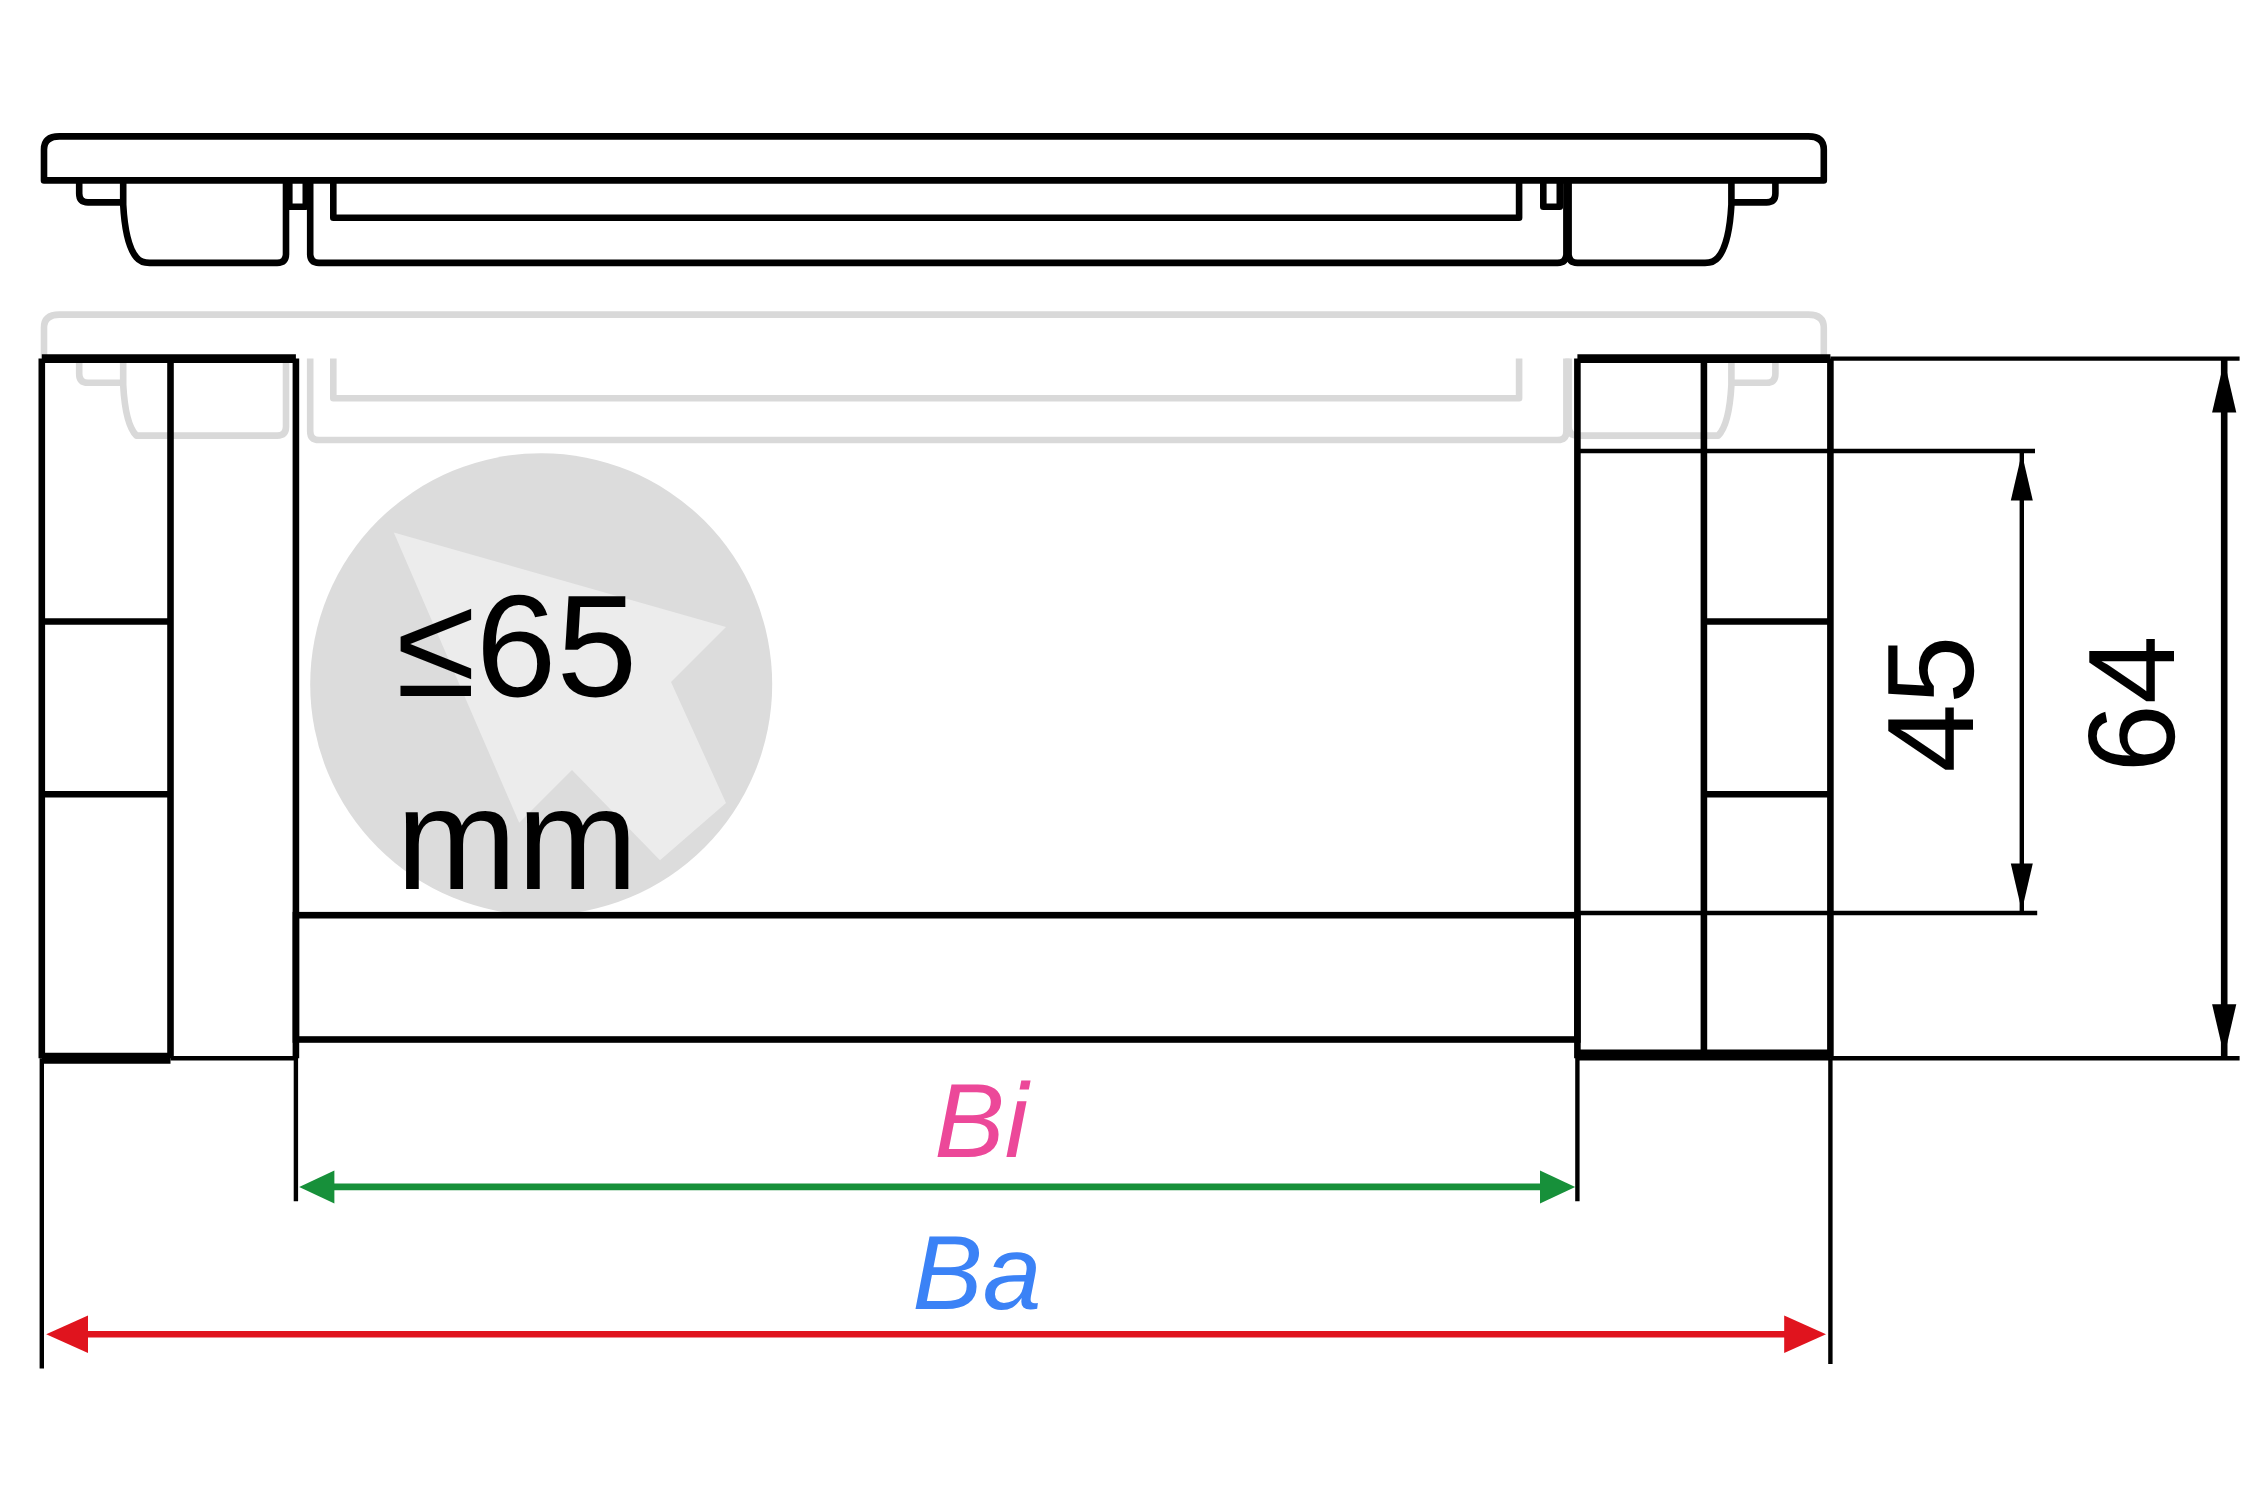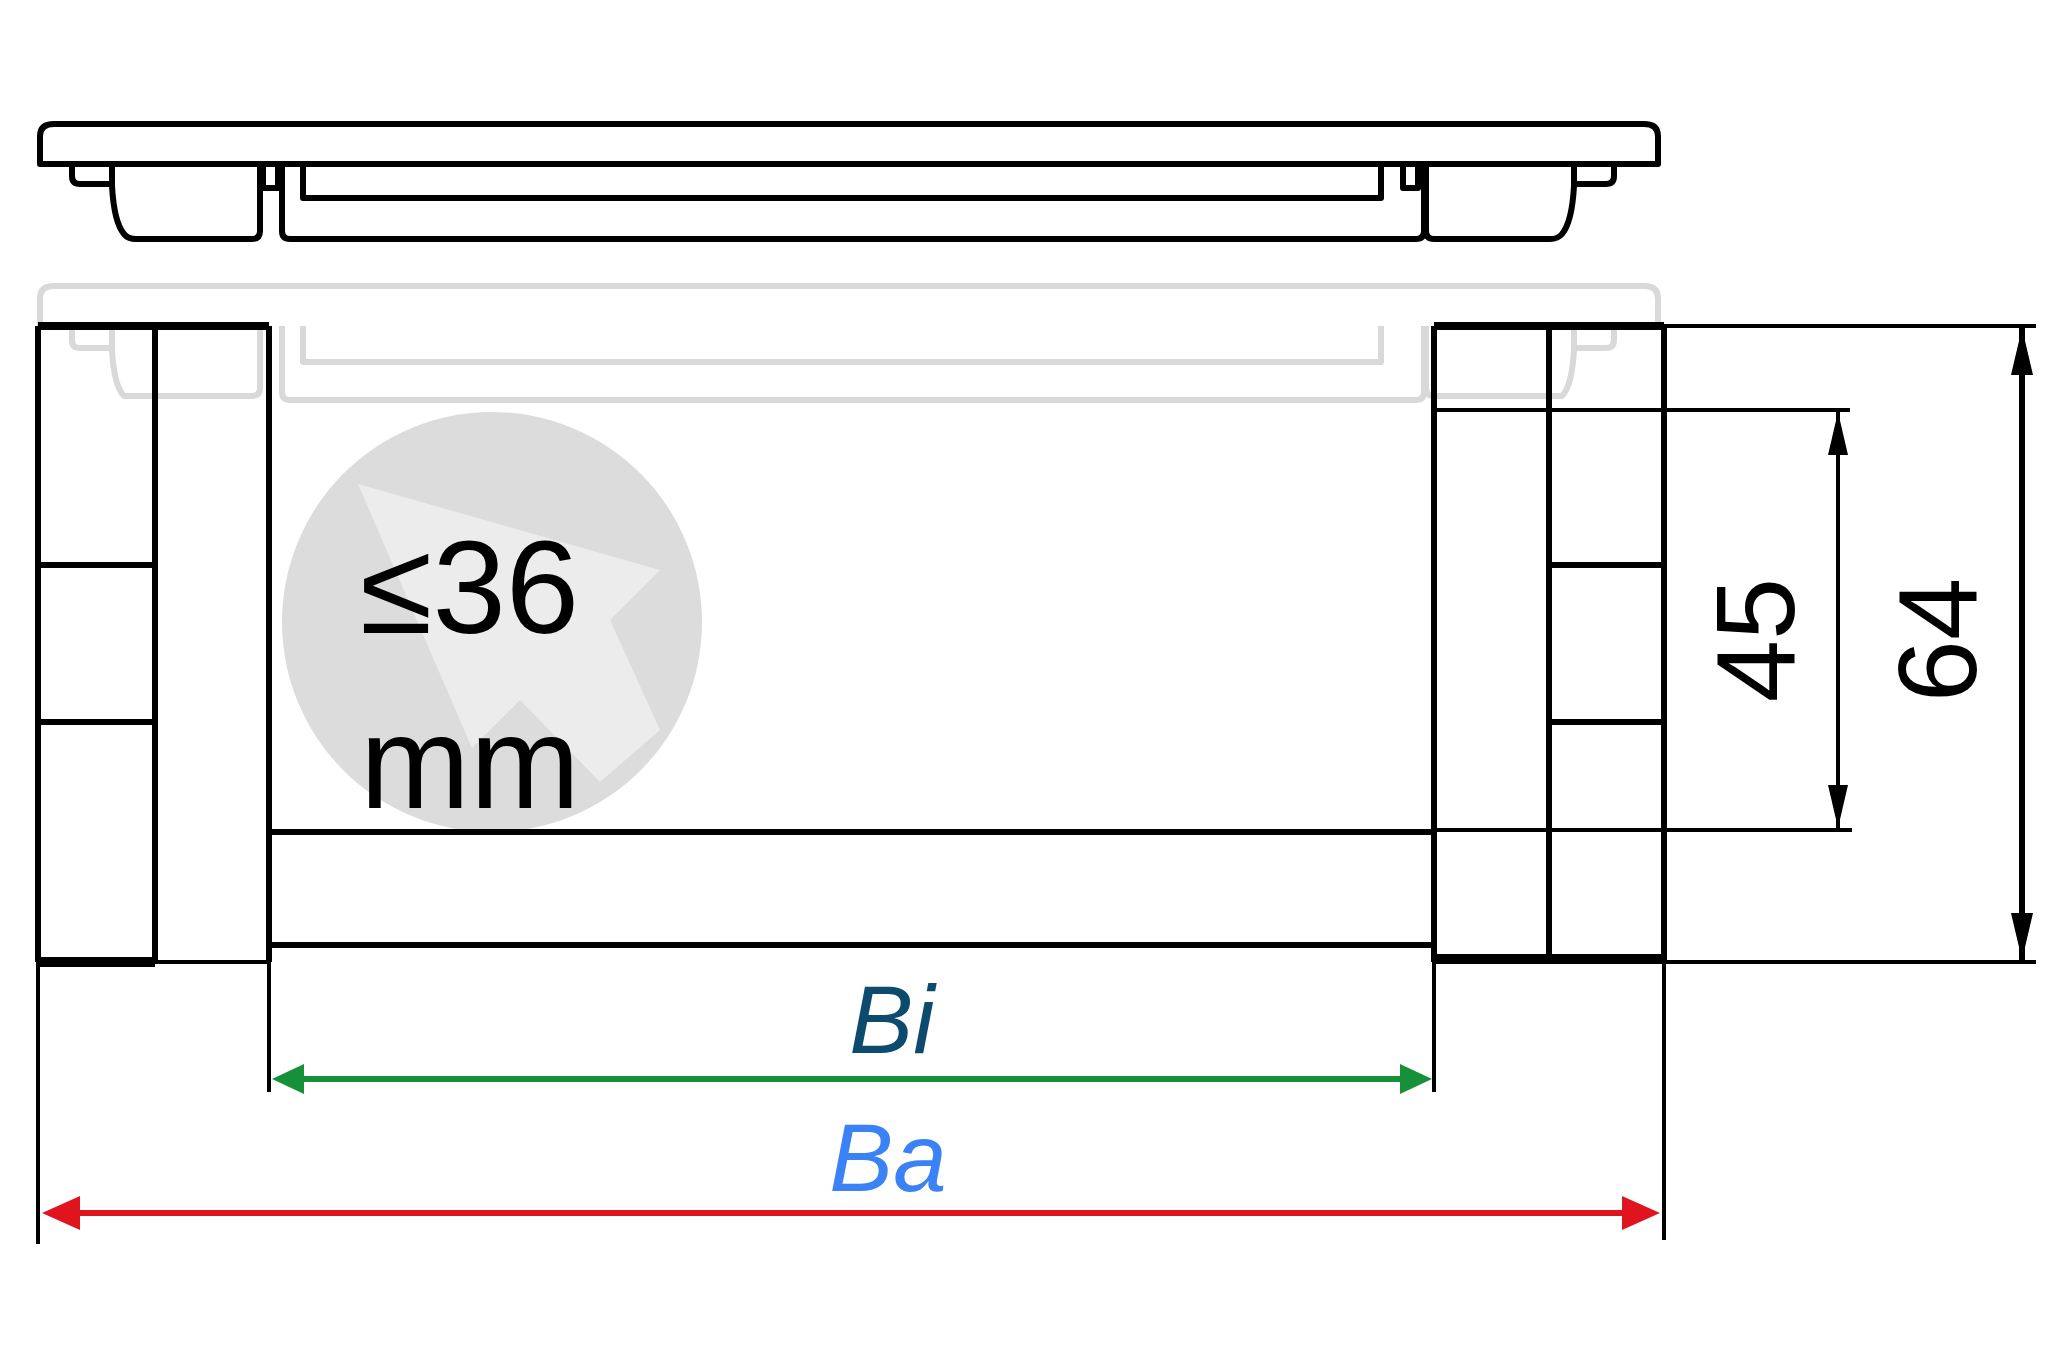--- a/index.html
+++ b/index.html
@@ -99,20 +99,20 @@
     <line x1="290" y1="1079" x2="1412" y2="1079" stroke="#17903a" stroke-width="6"></line>
     <polygon points="272,1079 304,1064 304,1094" fill="#17903a"></polygon>
     <polygon points="1432,1079 1400,1064 1400,1094" fill="#17903a"></polygon>
 
     <line x1="60" y1="1213" x2="1640" y2="1213" stroke="#e0141e" stroke-width="6"></line>
     <polygon points="42,1213 80,1196 80,1230" fill="#e0141e"></polygon>
     <polygon points="1660,1213 1622,1196 1622,1230" fill="#e0141e"></polygon>
   </g>
 </svg>
 
-<div class="lbl circle-text" style="left:360px; top:522px;">≤36</div>
+<div class="lbl circle-text" style="left:360px; top:522px;">≤65</div>
 <div class="lbl circle-text" style="left:360px; top:697px;">mm</div>
 
 <div class="lbl dim-v" style="left:1756px; top:640px;">45</div>
 <div class="lbl dim-v" style="left:1938px; top:640px;">64</div>
 
-<div class="lbl dim-h" style="left:892px; top:972px; color:#0c4a6e;">Bi</div>
+<div class="lbl dim-h" style="left:892px; top:972px; color:#ec4899;">Bi</div>
 <div class="lbl dim-h" style="left:888px; top:1110px; color:#3b82f6;">Ba</div>
 
 </body></html>

